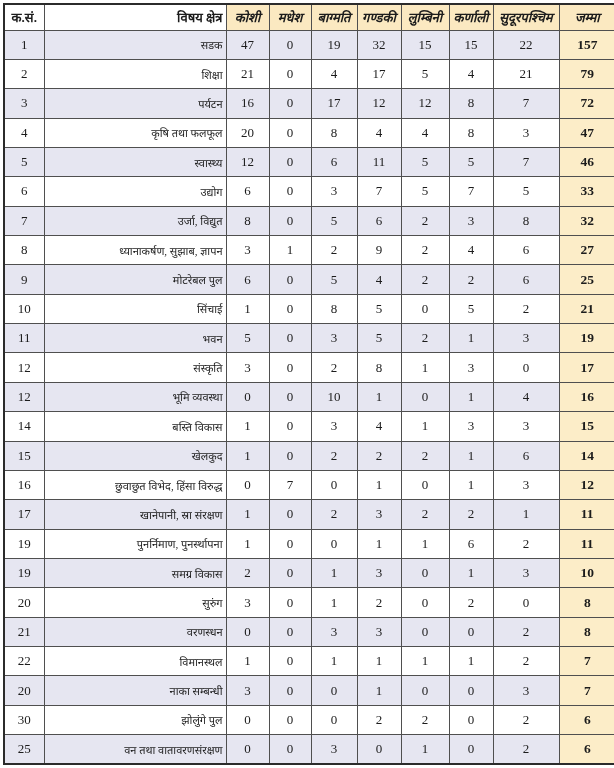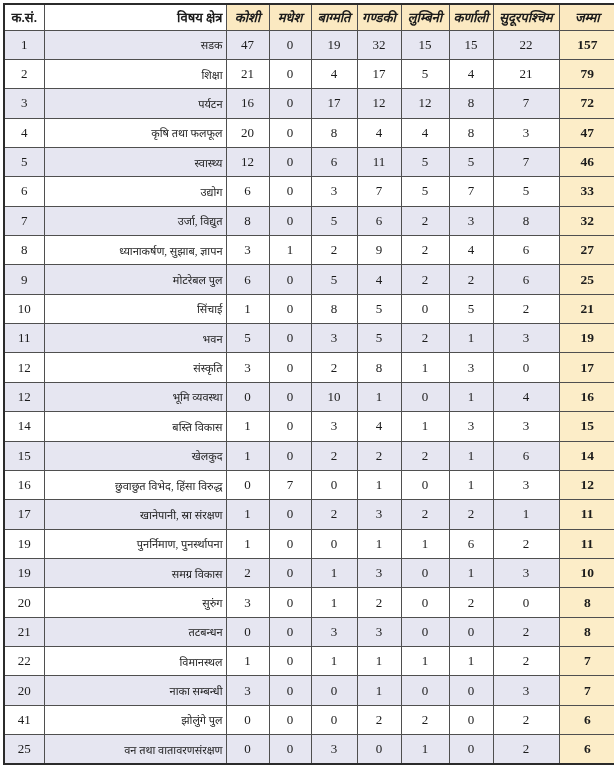--- a/index.html
+++ b/index.html
@@ -309,21 +309,21 @@
           <td>0</td>
           <td>1</td>
           <td>2</td>
           <td>0</td>
           <td>2</td>
           <td>0</td>
           <td class="total-col">8</td>
         </tr>
         <tr class="alt">
           <td>21</td>
-          <td class="subject">तटबन्धन</td>
+          <td class="subject">वरणस्धन</td>
           <td>0</td>
           <td>0</td>
           <td>3</td>
           <td>3</td>
           <td>0</td>
           <td>0</td>
           <td>2</td>
           <td class="total-col">8</td>
         </tr>
         <tr>
@@ -344,21 +344,21 @@
           <td>3</td>
           <td>0</td>
           <td>0</td>
           <td>1</td>
           <td>0</td>
           <td>0</td>
           <td>3</td>
           <td class="total-col">7</td>
         </tr>
         <tr>
-          <td>41</td>
+          <td>30</td>
           <td class="subject">झोलुंगे पुल</td>
           <td>0</td>
           <td>0</td>
           <td>0</td>
           <td>2</td>
           <td>2</td>
           <td>0</td>
           <td>2</td>
           <td class="total-col">6</td>
         </tr>

